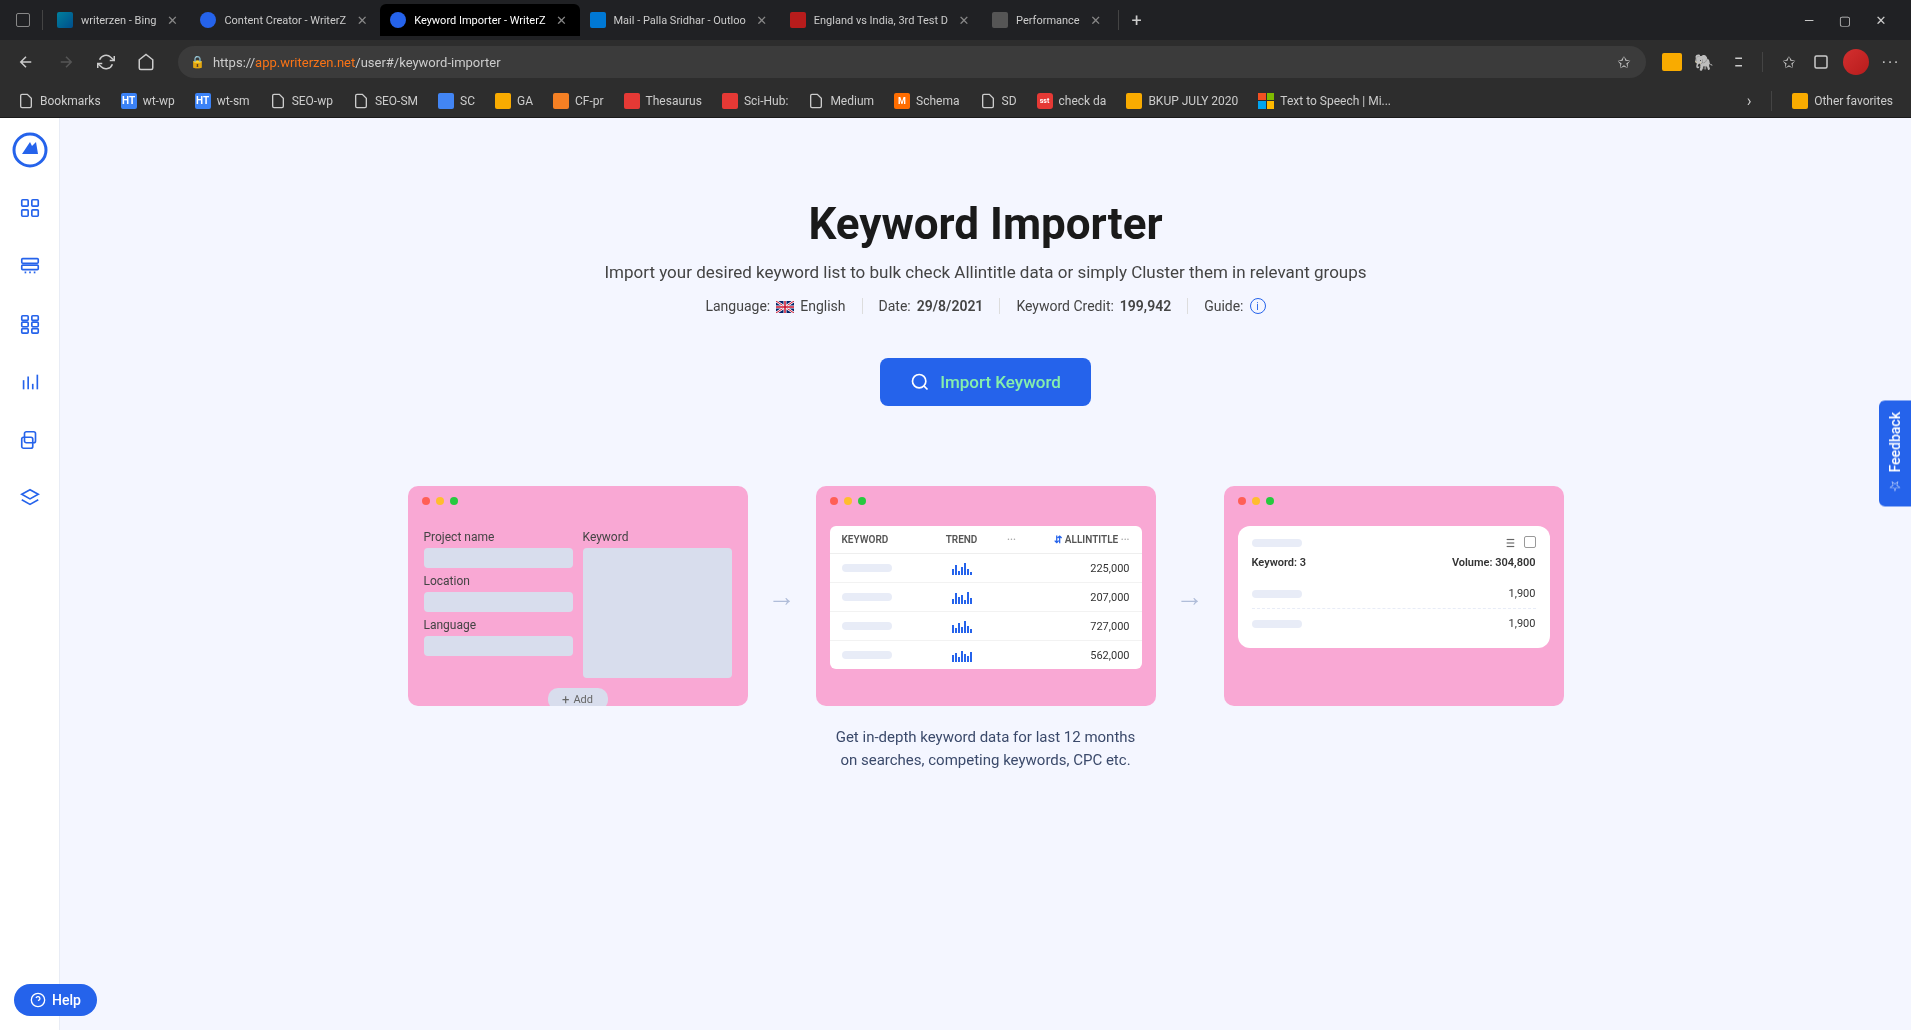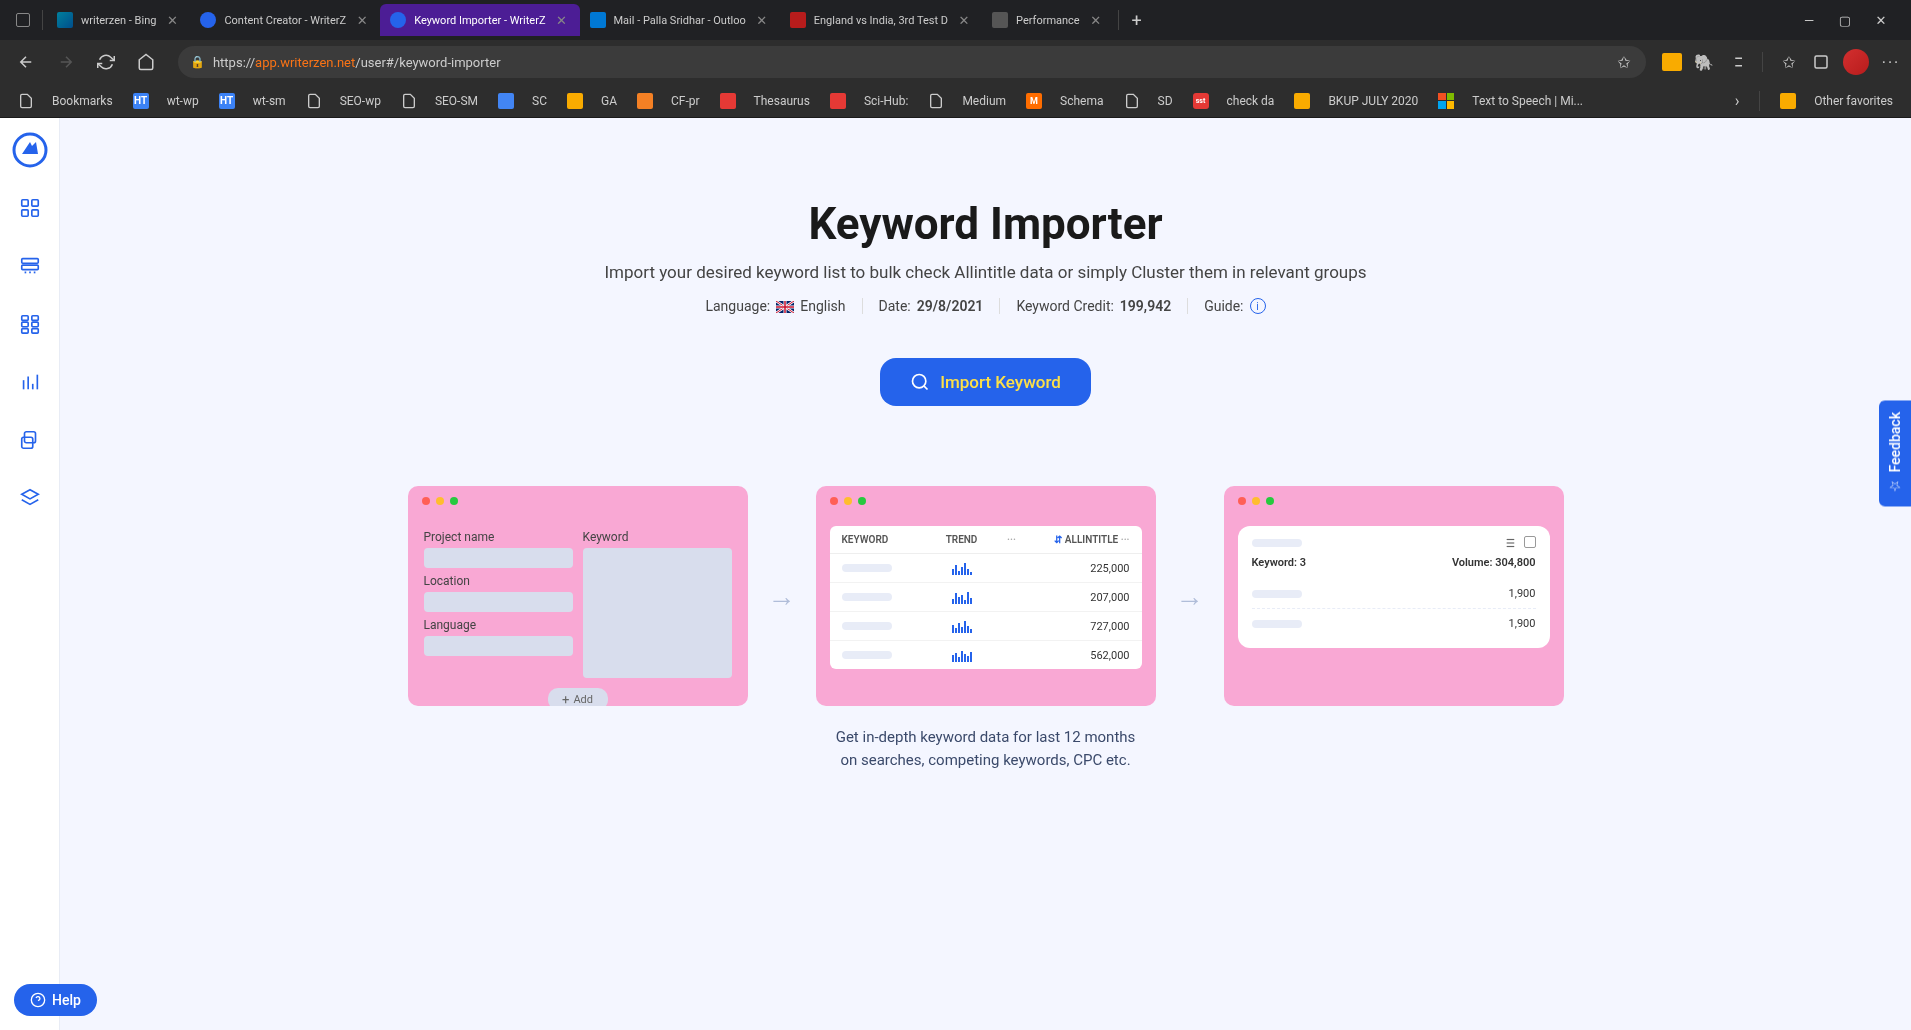--- a/index.html
+++ b/index.html
@@ -5,42 +5,42 @@
     * { margin: 0; padding: 0; box-sizing: border-box; font-family: -apple-system, BlinkMacSystemFont, 'Segoe UI', Roboto, sans-serif; }
     body { background: #202124; width: 1911px; height: 1030px; overflow: hidden; }
     
     
     .browser-top { background: #202124; }
     .tab-bar { display: flex; align-items: center; height: 40px; padding: 0 8px; gap: 0; }
     .window-controls-left { display: flex; align-items: center; gap: 8px; padding: 0 8px; }
     .square-icon { width: 14px; height: 14px; border: 1.5px solid #888; border-radius: 2px; }
     .tab-divider { width: 1px; height: 20px; background: #444; margin: 0 4px; }
     .tab { display: flex; align-items: center; height: 32px; padding: 0 10px; gap: 8px; border-radius: 6px 6px 0 0; max-width: 210px; cursor: pointer; }
-    .tab.active { background: #4c1d95; }
+    .tab.active { background: #000000; }
     .tab-icon { width: 16px; height: 16px; flex-shrink: 0; border-radius: 2px; }
     .tab-title { color: #fff; font-size: 11px; white-space: nowrap; overflow: hidden; text-overflow: ellipsis; flex: 1; }
     .tab:not(.active) .tab-title { color: #ccc; }
     .tab-close { width: 16px; height: 16px; display: flex; align-items: center; justify-content: center; color: #888; font-size: 13px; cursor: pointer; }
     .tab-add { width: 28px; height: 28px; display: flex; align-items: center; justify-content: center; color: #ccc; font-size: 18px; cursor: pointer; }
     .window-controls-right { display: flex; align-items: center; gap: 16px; padding: 0 12px; margin-left: auto; }
     .win-ctrl { width: 20px; height: 20px; display: flex; align-items: center; justify-content: center; color: #ccc; cursor: pointer; font-size: 13px; }
     
     .nav-bar { display: flex; align-items: center; height: 44px; padding: 0 10px; gap: 8px; background: #2d2d2d; }
     .nav-btn { width: 32px; height: 32px; display: flex; align-items: center; justify-content: center; color: #ccc; cursor: pointer; border-radius: 4px; }
     .nav-btn.disabled { color: #555; }
     .url-bar { flex: 1; display: flex; align-items: center; height: 32px; background: #3b3b3b; border-radius: 16px; padding: 0 12px; gap: 8px; margin: 0 8px; }
     .url-lock { color: #999; font-size: 12px; }
     .url-text { color: #ccc; font-size: 13px; flex: 1; }
     .url-text .domain { color: #f97316; }
     .nav-right { display: flex; align-items: center; gap: 12px; }
     .nav-icon { width: 20px; height: 20px; cursor: pointer; display: flex; align-items: center; justify-content: center; }
     .avatar-circle { width: 26px; height: 26px; border-radius: 50%; background: linear-gradient(135deg, #d32f2f, #b71c1c); }
     
     .bookmarks-bar { display: flex; align-items: center; height: 34px; padding: 0 10px; gap: 4px; background: #2d2d2d; border-bottom: 1px solid #1a1a1a; }
-    .bookmark { display: flex; align-items: center; gap: 18px; padding: 4px 8px; border-radius: 4px; cursor: pointer; }
+    .bookmark { display: flex; align-items: center; gap: 6px; padding: 4px 8px; border-radius: 4px; cursor: pointer; }
     .bookmark-icon { width: 16px; height: 16px; flex-shrink: 0; }
     .bookmark-title { color: #ccc; font-size: 12px; white-space: nowrap; }
     .bookmarks-overflow { margin-left: auto; display: flex; align-items: center; gap: 8px; }
     
     
     .app { display: flex; height: calc(1030px - 118px); background: #f4f6ff; }
     .sidebar { width: 60px; background: #fff; display: flex; flex-direction: column; align-items: center; padding-top: 14px; gap: 22px; border-right: 1px solid #e8ecf5; }
     .logo { width: 36px; height: 36px; }
     .side-item { width: 36px; height: 36px; display: flex; align-items: center; justify-content: center; cursor: pointer; border-radius: 8px; }
     .side-item.active svg { stroke: #2563eb; }
@@ -49,21 +49,21 @@
     .hero { text-align: center; margin-top: 80px; }
     .hero-title { font-size: 44px; font-weight: 700; color: #1a1a1a; margin-bottom: 12px; }
     .hero-subtitle { font-size: 17px; color: #444; margin-bottom: 16px; }
     .meta-row { display: flex; justify-content: center; align-items: center; gap: 0; font-size: 14px; color: #444; }
     .meta-item { padding: 0 16px; border-right: 1px solid #ddd; display: flex; align-items: center; gap: 6px; }
     .meta-item:last-child { border-right: none; }
     .meta-item strong { font-weight: 600; }
     .flag { width: 18px; height: 12px; border-radius: 2px; display: inline-block; }
     .guide-icon { width: 16px; height: 16px; border: 1.5px solid #2563eb; border-radius: 50%; color: #2563eb; font-size: 10px; display: flex; align-items: center; justify-content: center; }
     
-    .import-btn { margin: 44px auto 0; display: flex; align-items: center; gap: 10px; background: #2563eb; color: #fde047; border: none; padding: 14px 30px; border-radius: 16px; font-size: 17px; font-weight: 500; cursor: pointer; }
+    .import-btn { margin: 44px auto 0; display: flex; align-items: center; gap: 10px; background: #2563eb; color: #86efac; border: none; padding: 14px 30px; border-radius: 8px; font-size: 17px; font-weight: 500; cursor: pointer; }
     
     .cards { display: flex; justify-content: center; align-items: center; gap: 20px; margin-top: 80px; }
     .card { width: 340px; height: 220px; background: #f9a8d4; border-radius: 10px; overflow: hidden; }
     .card-header { height: 30px; display: flex; align-items: center; padding: 0 14px; gap: 6px; }
     .dot { width: 8px; height: 8px; border-radius: 50%; }
     .dot.red { background: #ff5f56; }
     .dot.yellow { background: #ffbd2e; }
     .dot.green { background: #27c93f; }
     .card-body { padding: 8px 16px; }
     

